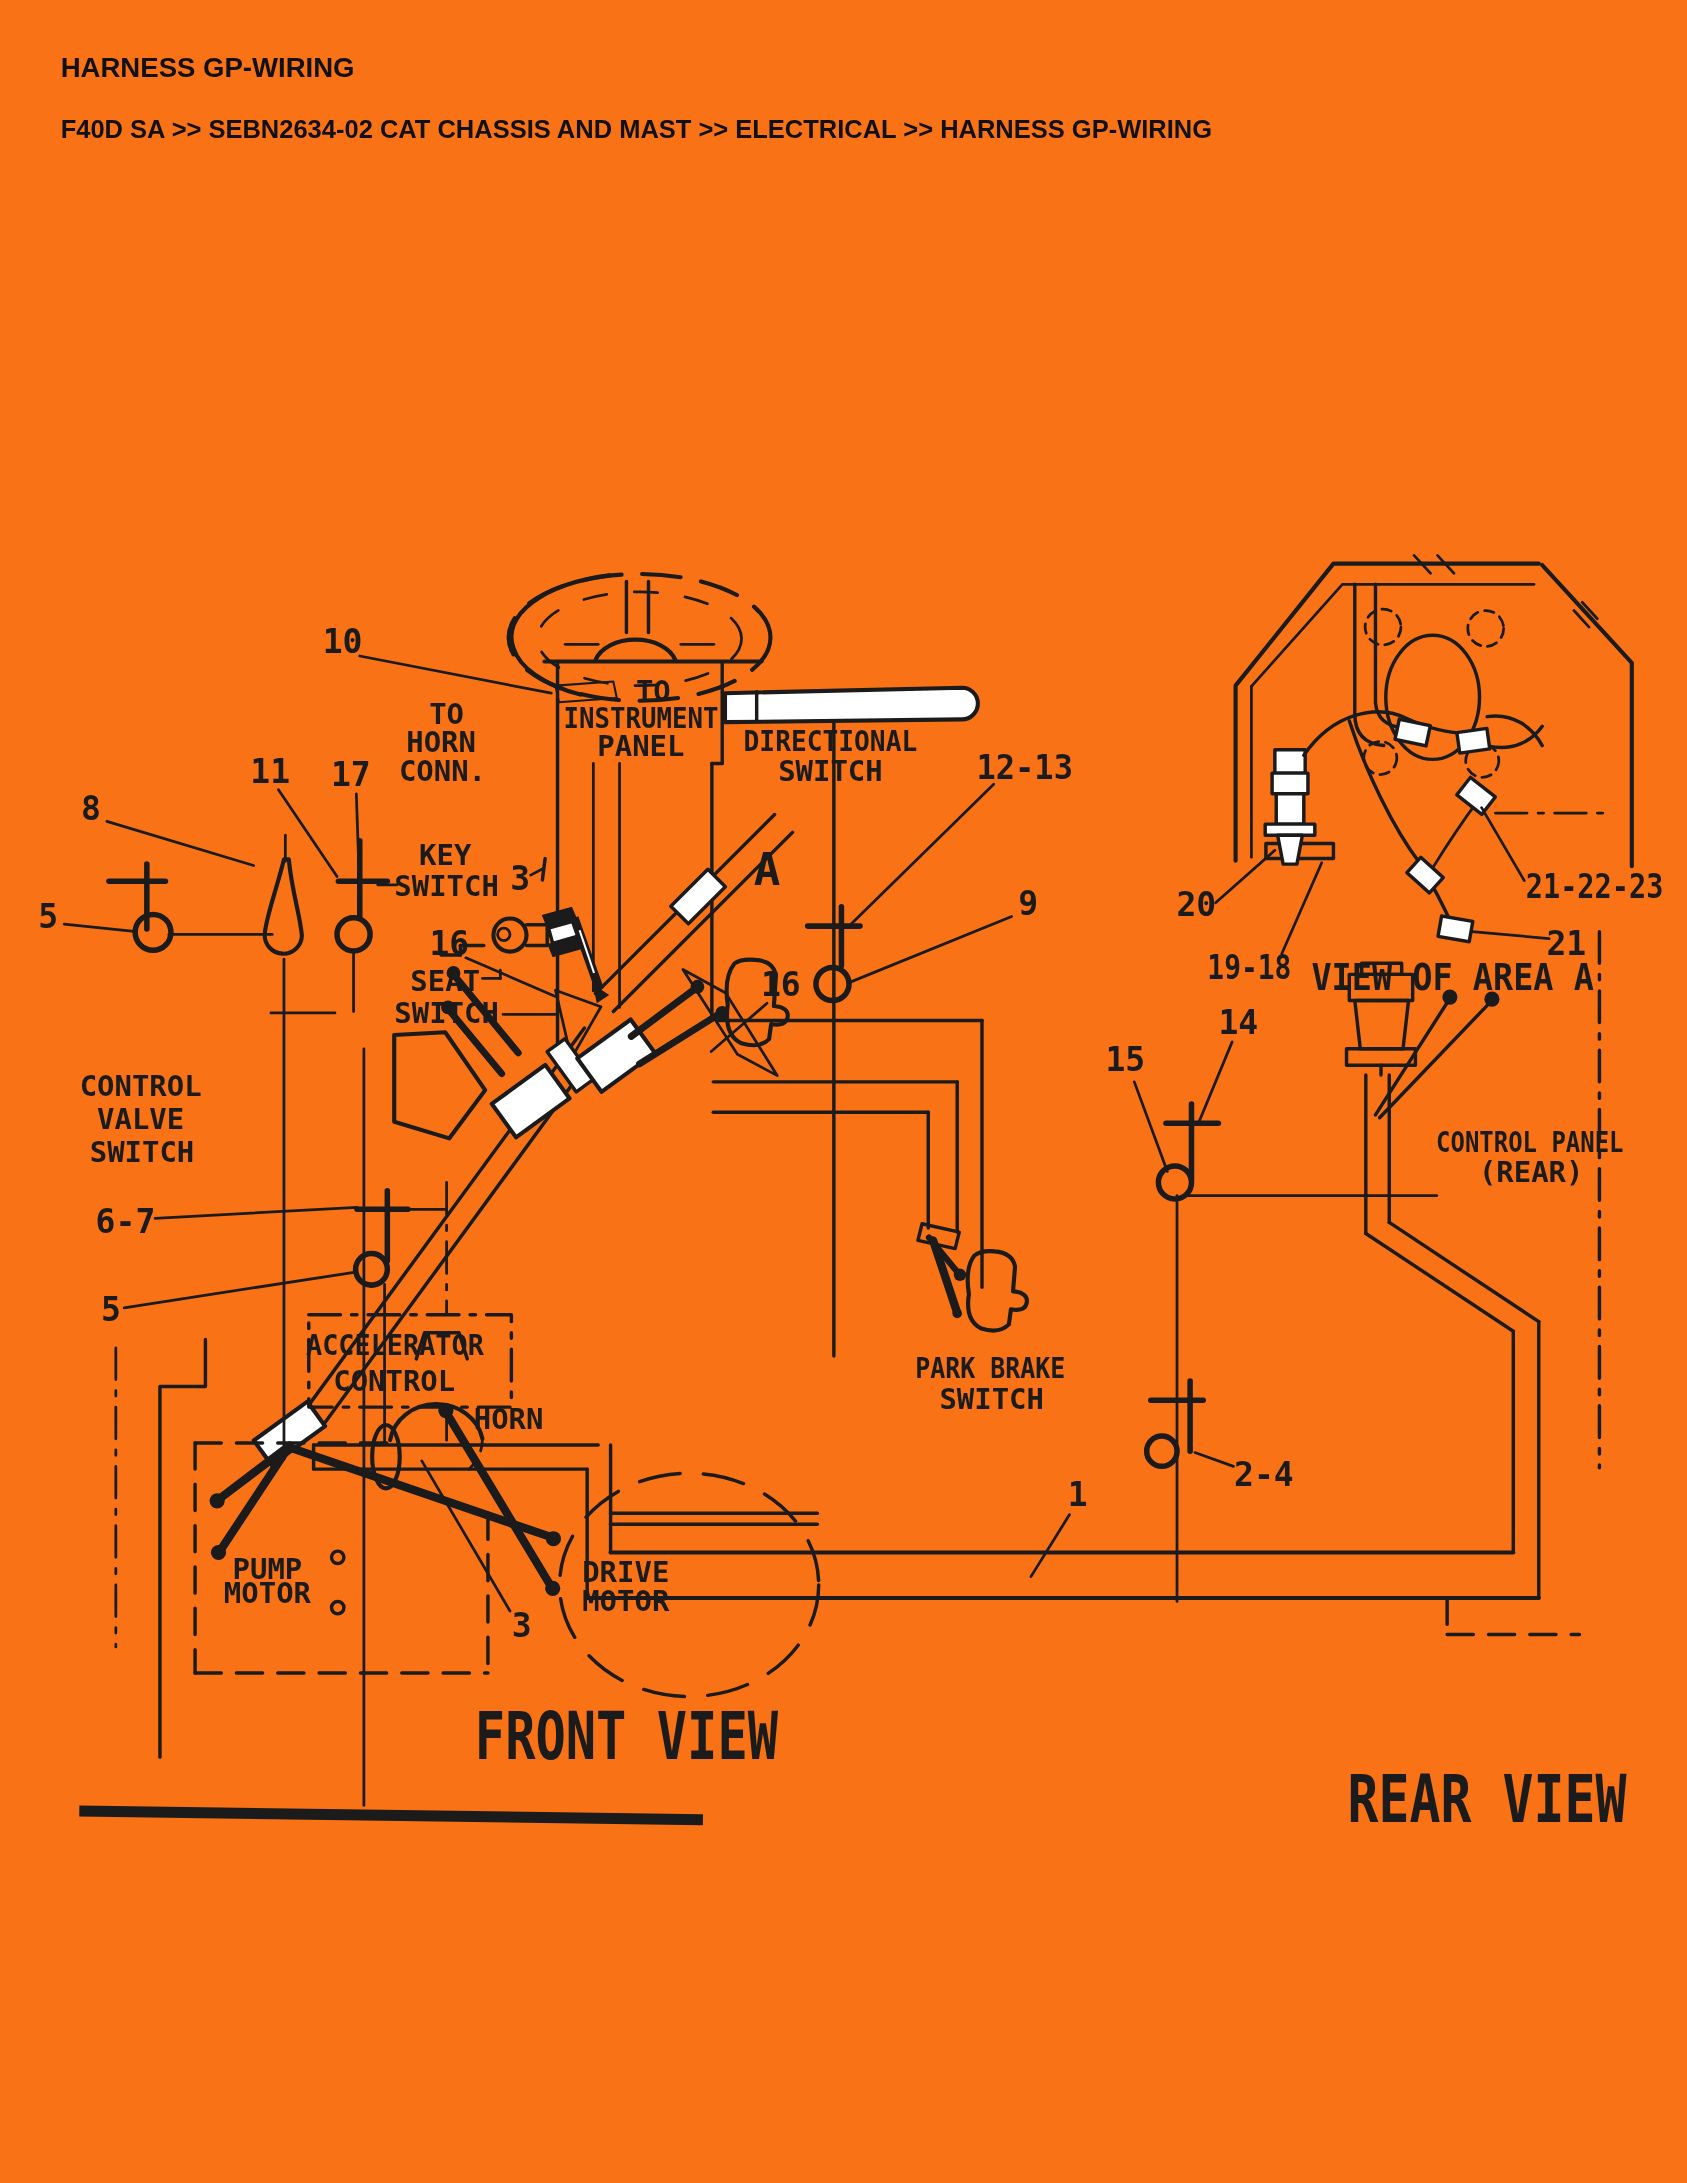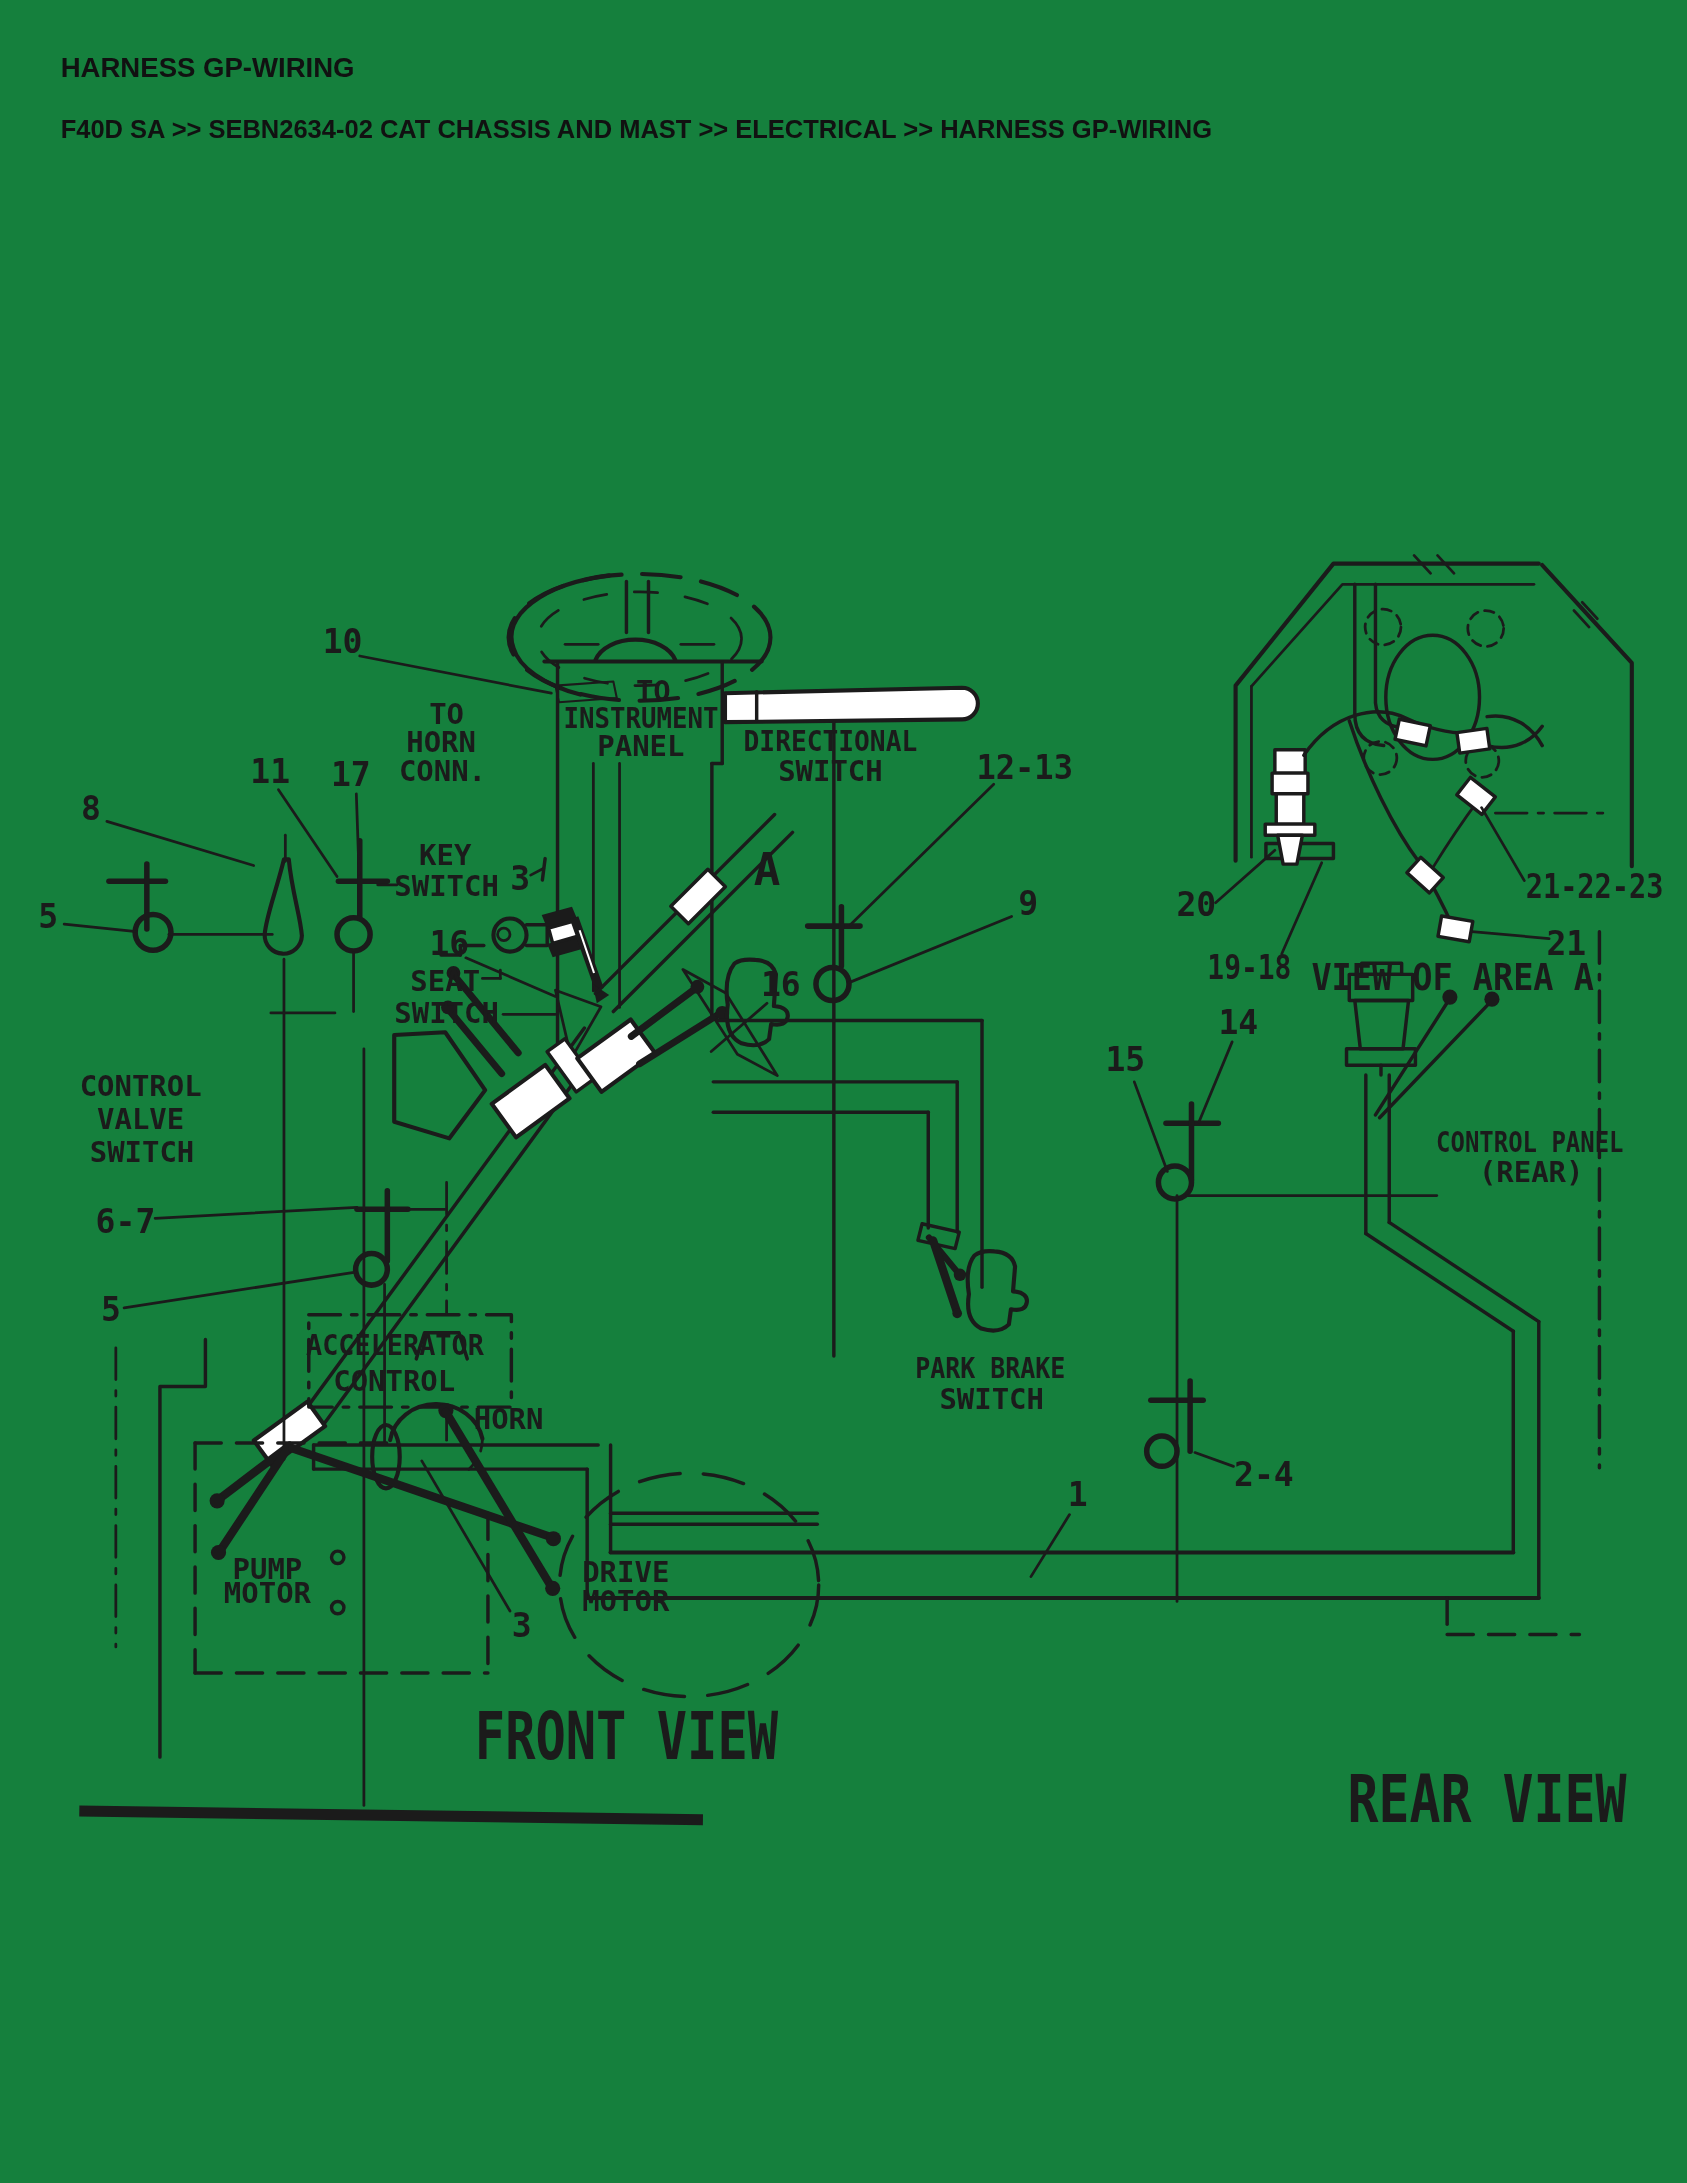--- a/index.html
+++ b/index.html
@@ -1,16 +1,16 @@
 <!DOCTYPE html>
 <html style="font-size:11px"><head>
 <meta charset="utf-8">
 <style>
   html,body{margin:0;padding:0;background:#e8e8e8;}
-  .page{width:1687px;height:2183px;background:#15803d;position:relative;font-family:"Liberation Sans",sans-serif;}
+  .page{width:1687px;height:2183px;background:#f97316;position:relative;font-family:"Liberation Sans",sans-serif;}
   svg{display:block;}
   .h1{font:700 40px "Liberation Sans",sans-serif;fill:#111;}
   .h2{font:700 37px "Liberation Sans",sans-serif;fill:#111;}
   .t{font:700 42px "DejaVu Sans Mono",monospace;fill:#1b1b1b;}
   .n{font:700 48px "DejaVu Sans Mono",monospace;fill:#1b1b1b;}
   .big{font:700 96px "DejaVu Sans Mono",monospace;fill:#1b1b1b;}
   .mid{font:700 54px "DejaVu Sans Mono",monospace;fill:#1b1b1b;}
   .amark{font:700 64px "DejaVu Sans Mono",monospace;fill:#1b1b1b;}
   .w3{stroke:#1b1b1b;fill:none;stroke-width:3;stroke-linecap:round;stroke-linejoin:round;}
   .w4{stroke:#1b1b1b;fill:none;stroke-width:4;stroke-linecap:round;stroke-linejoin:round;}

